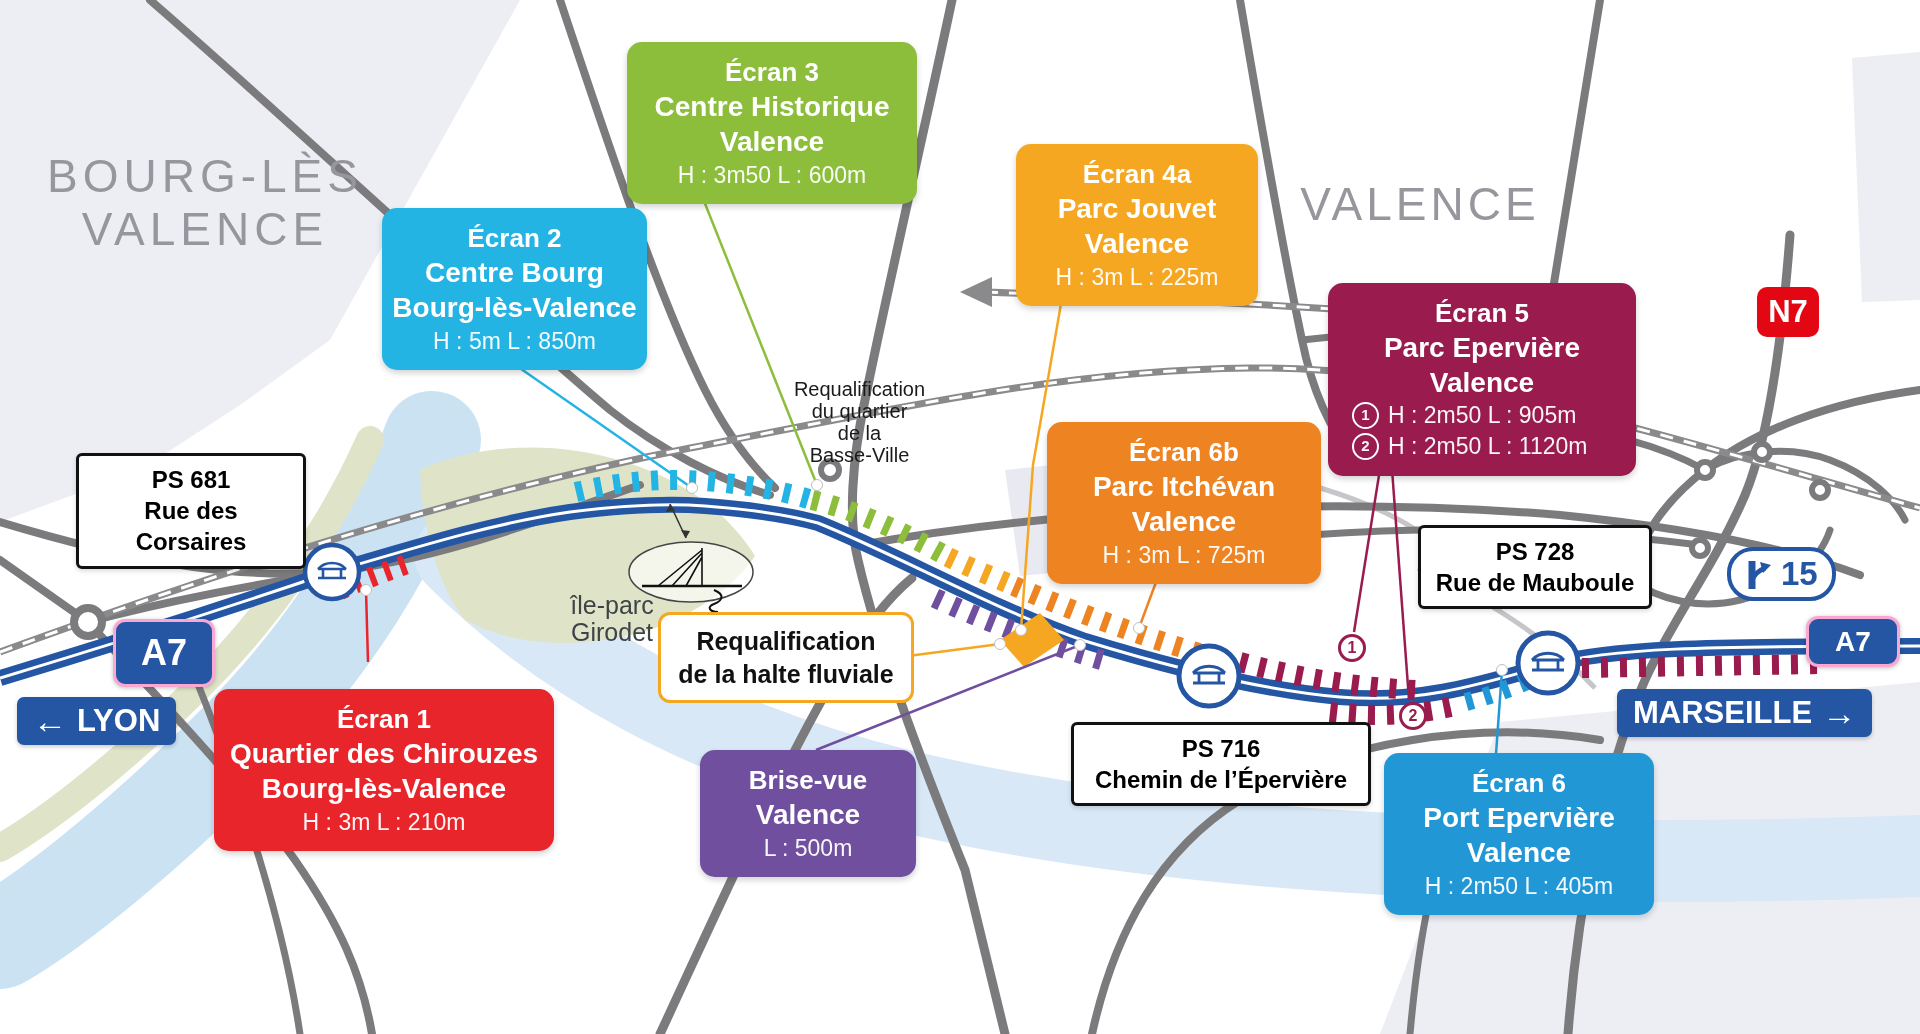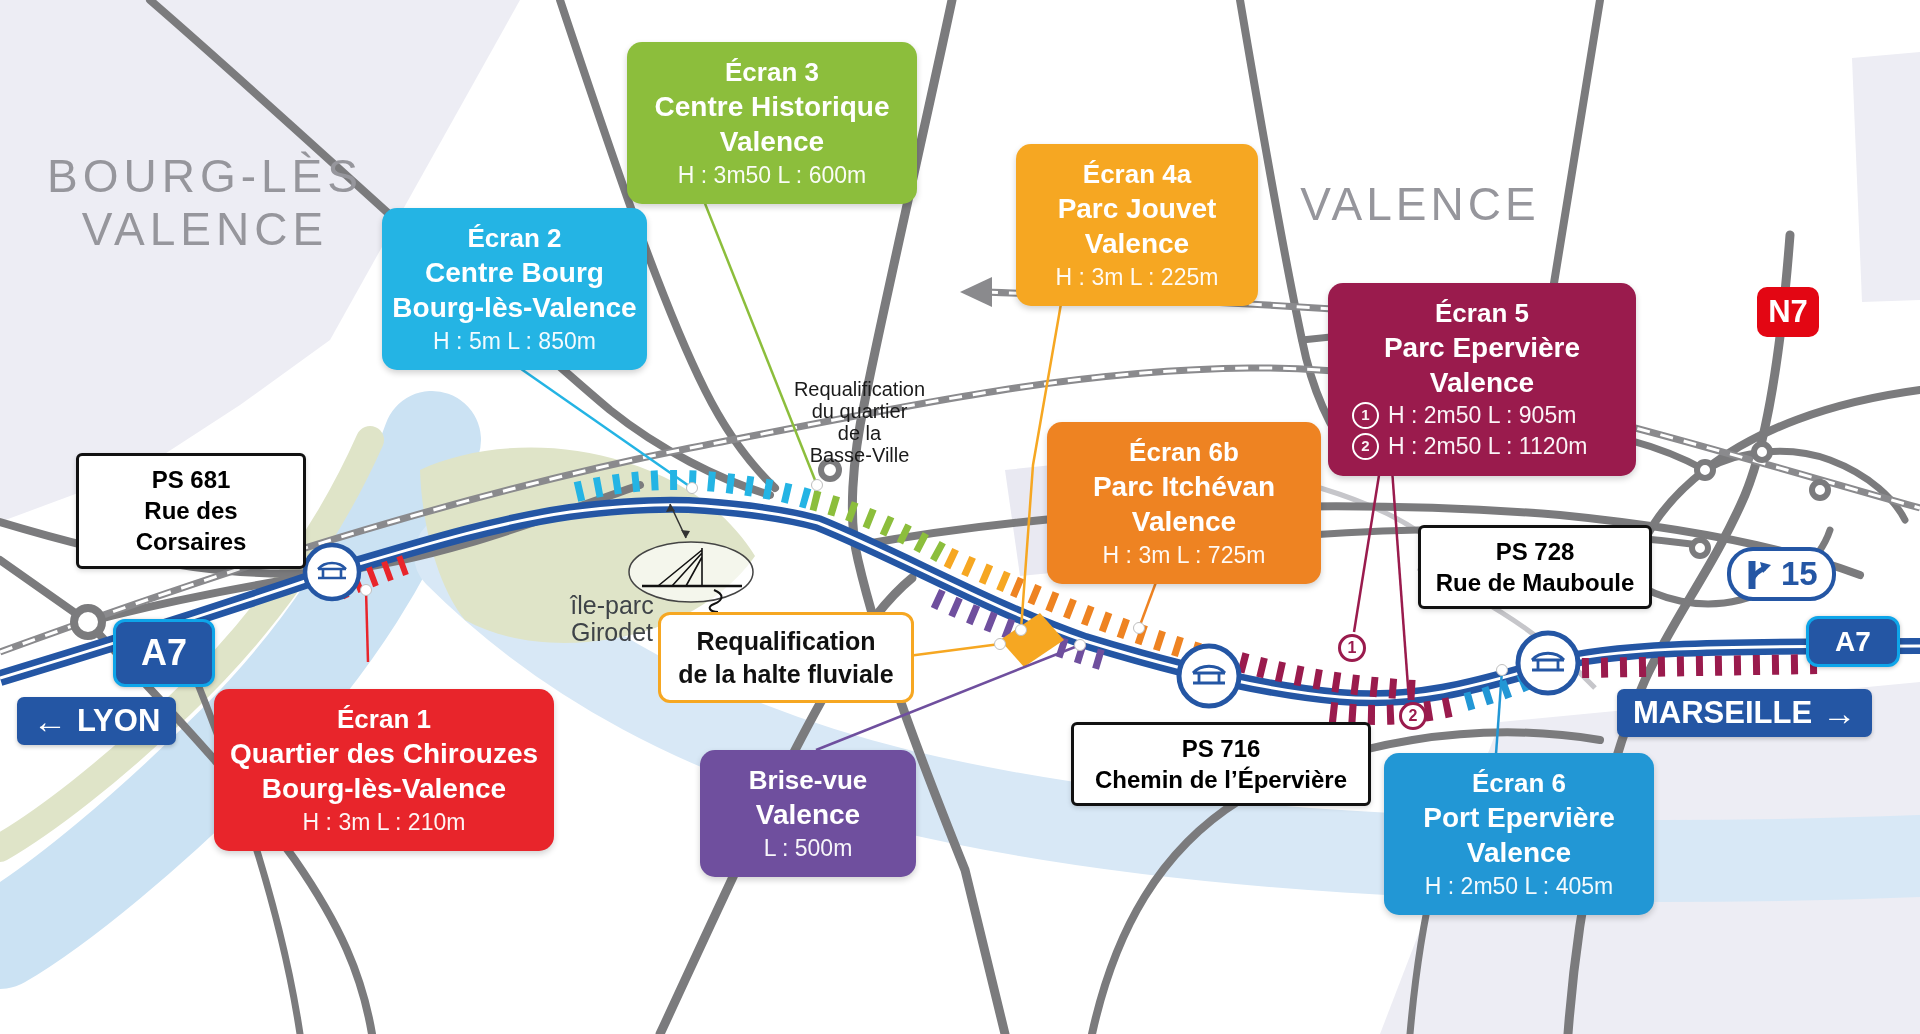--- a/index.html
+++ b/index.html
@@ -29,21 +29,21 @@
   .numcirc{display:inline-flex;align-items:center;justify-content:center;width:23px;height:23px;
            border:2px solid #fff;border-radius:50%;font-size:15px;font-weight:bold;flex:0 0 auto;}
 
   .whitebox{position:absolute;background:#fff;border:3px solid #111;border-radius:6px;
             text-align:center;color:#000;font-weight:bold;font-size:24px;line-height:1.3;
             padding:8px 14px;box-shadow:0 2px 5px rgba(0,0,0,.15);}
   .haltebox{position:absolute;background:#fff;border:3px solid #F6A722;border-radius:12px;
             text-align:center;color:#111;font-weight:bold;font-size:25px;line-height:1.3;
             padding:10px 14px;}
 
-  .sign-a7{position:absolute;background:#2456A4;border:3px solid #0ea5e9;border-radius:12px;
+  .sign-a7{position:absolute;background:#2456A4;border:3px solid #f9a8d4;border-radius:12px;
            color:#fff;font-weight:bold;display:flex;align-items:center;justify-content:center;
            box-shadow:0 1px 4px rgba(0,0,0,.25);}
   .sign-n7{position:absolute;background:#E30613;border-radius:10px;color:#fff;font-weight:bold;
            font-size:31px;display:flex;align-items:center;justify-content:center;}
   .sign-dir{position:absolute;background:#2456A4;border-radius:7px;color:#fff;font-weight:bold;
             font-size:31px;display:inline-flex;align-items:center;gap:10px;padding:6px 16px;
             box-shadow:0 2px 4px rgba(0,0,0,.2);}
   .sign-dir .arr{font-size:34px;font-weight:bold;line-height:1;}
   .sign-exit{position:absolute;background:#fff;border:4px solid #2456A4;border-radius:26px;
              display:inline-flex;align-items:center;gap:8px;padding:4px 14px;color:#2456A4;

